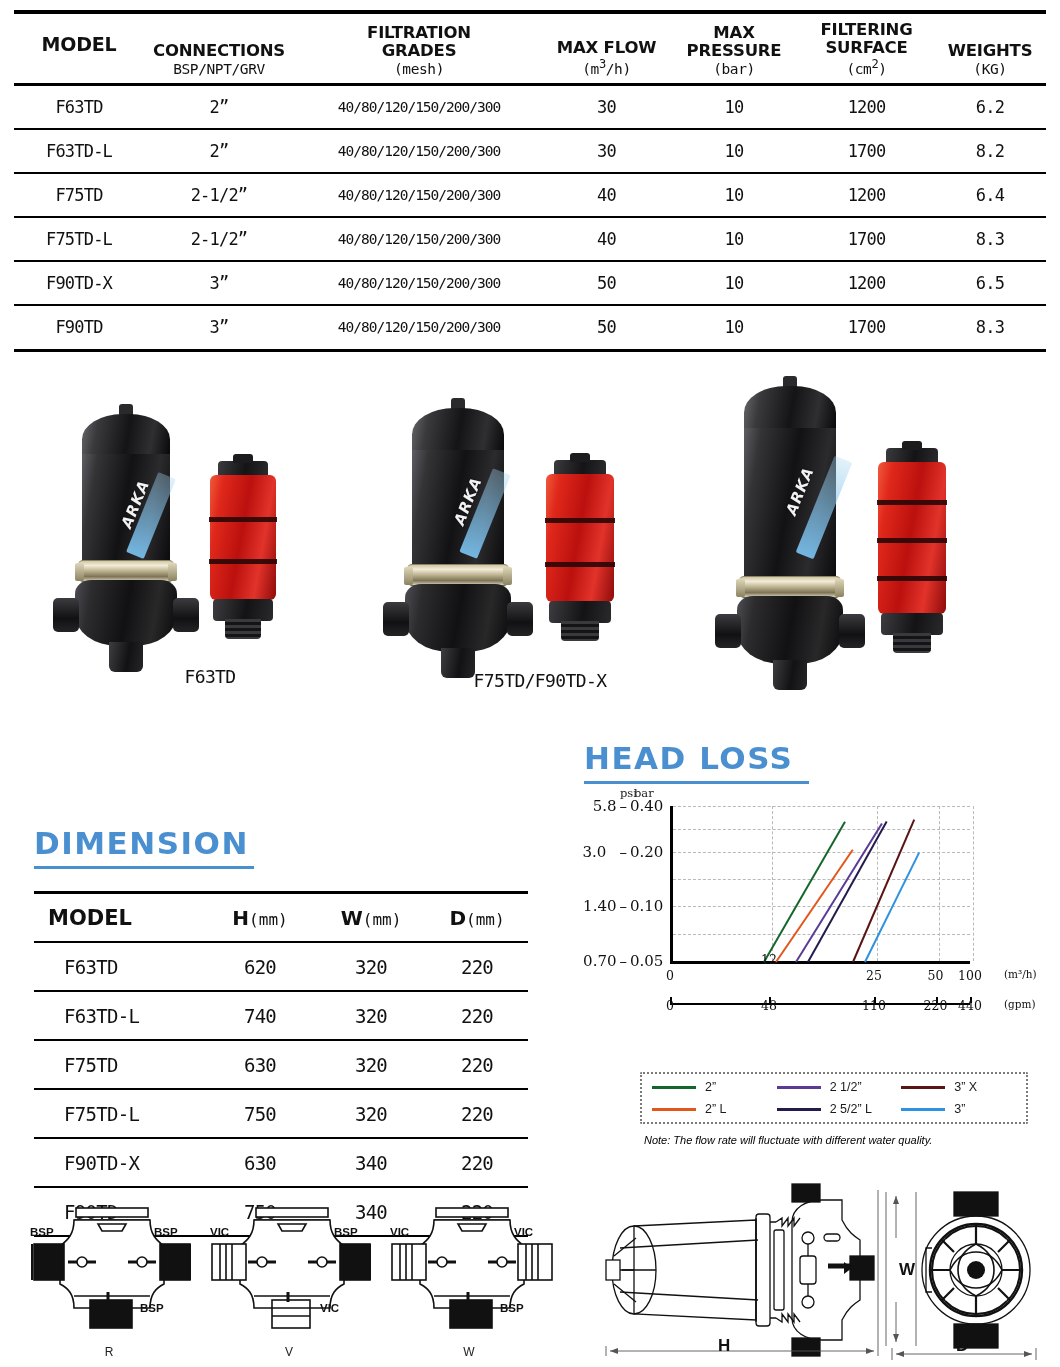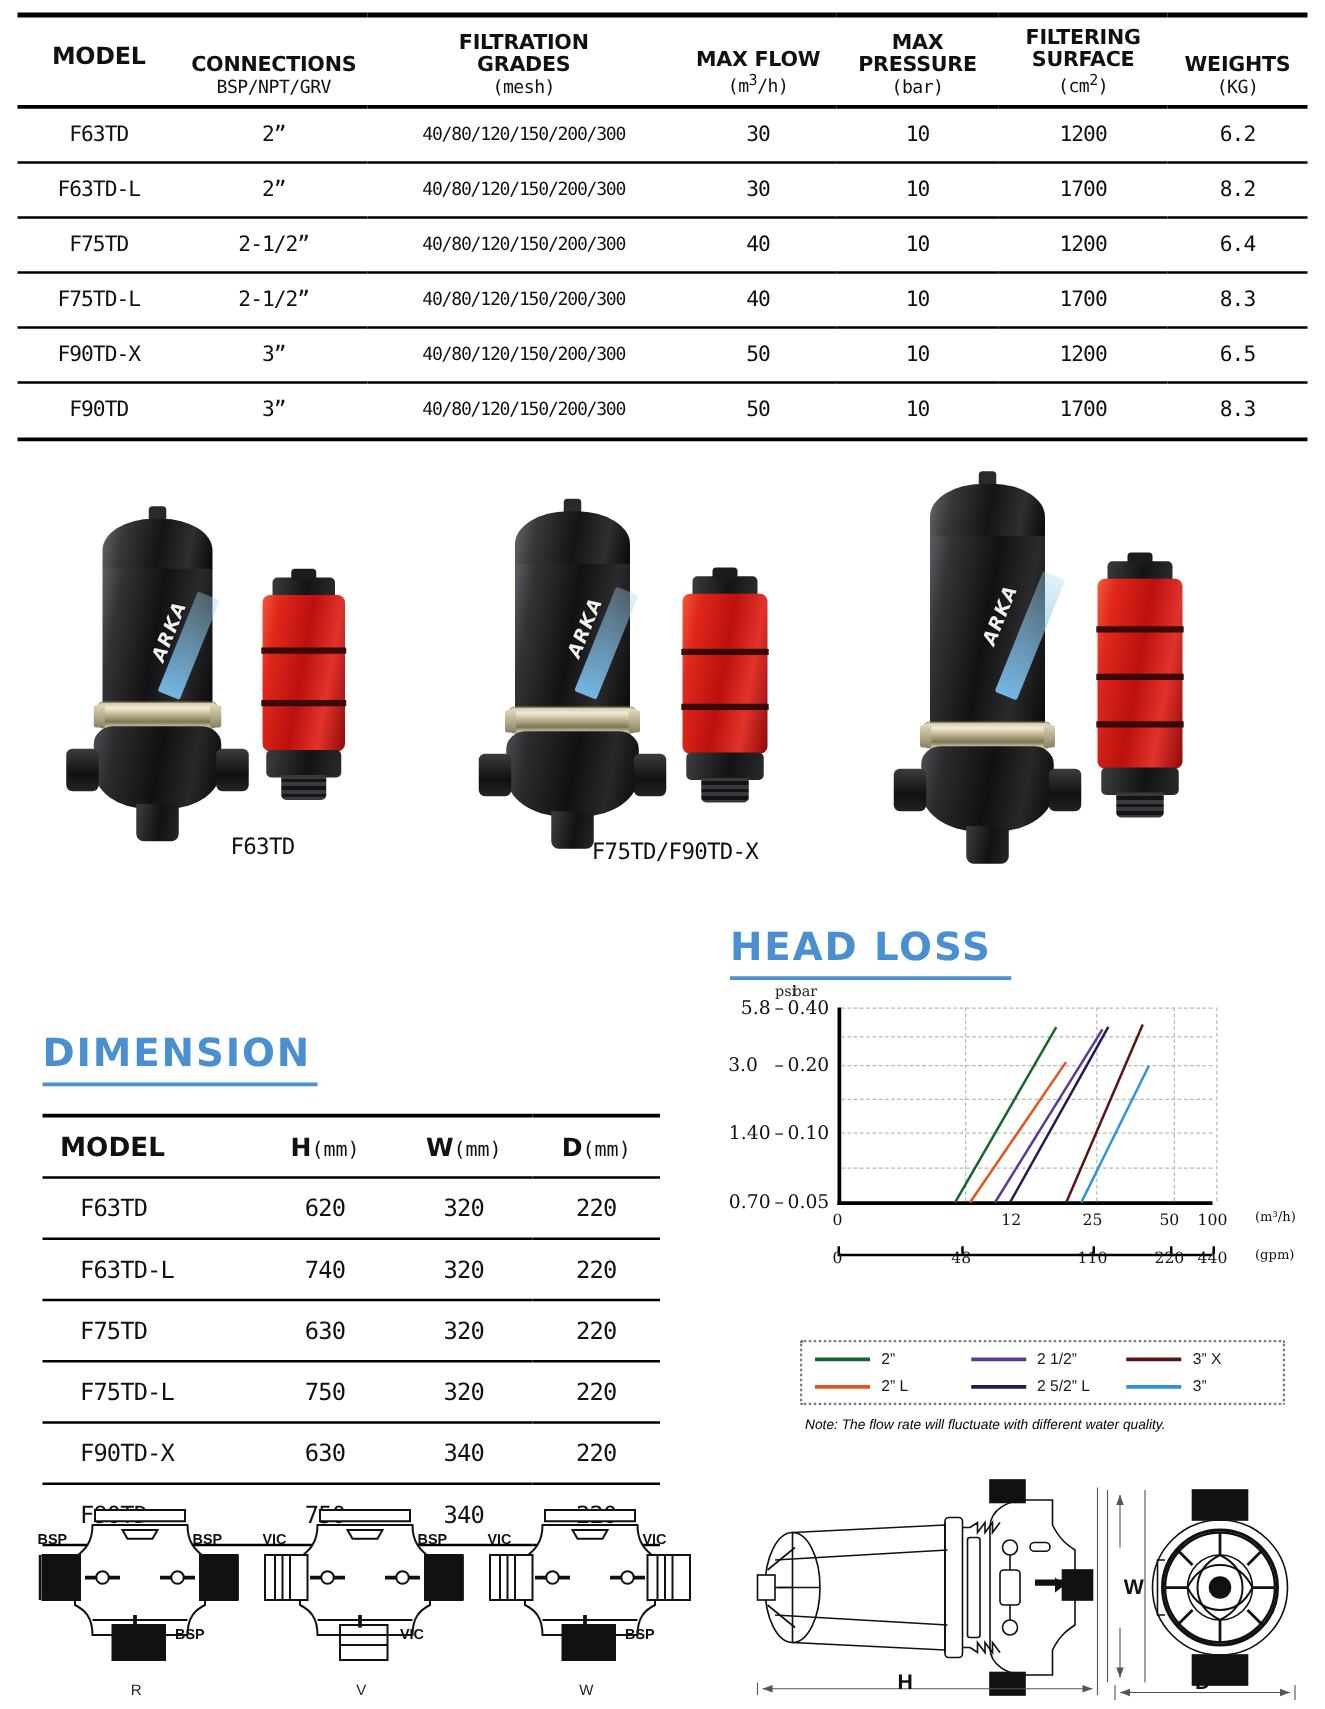--- a/index.html
+++ b/index.html
@@ -554,21 +554,21 @@
         <div class="hl-line" style="left: 103.038px; top: 155px; width: 135.959px; border-top-color: rgb(226, 86, 28); transform: rotate(-55.6418deg);"></div>
         <div class="hl-line" style="left: 123.231px; top: 155px; width: 162.511px; border-top-color: rgb(91, 58, 150); transform: rotate(-58.178deg);"></div>
         <div class="hl-line" style="left: 135.346px; top: 155px; width: 160.67px; border-top-color: rgb(35, 26, 77); transform: rotate(-60.7553deg);"></div>
         <div class="hl-line" style="left: 179.769px; top: 155px; width: 154.814px; border-top-color: rgb(90, 20, 20); transform: rotate(-66.7424deg);"></div>
         <div class="hl-line" style="left: 191.885px; top: 155px; width: 121.614px; border-top-color: rgb(46, 146, 224); transform: rotate(-63.6729deg);"></div>
       </div>
     <div class="axis-x" id="axis-x1" style="top:215px;"></div>
     <div id="x-labels-1">
         <div class="xlab" style="left: 86px; top: 180px;">0</div>
         <div class="xtickmark" style="left: 86px; top: 209px;"></div>
-        <div class="xlab" style="left: 185px; top: 180px; margin-left: 40px;">12</div>
+        <div class="xlab" style="left: 185px; top: 164px;">12</div>
         <div class="xtickmark" style="left: 185px; top: 209px;"></div>
         <div class="xlab" style="left: 290px; top: 180px;">25</div>
         <div class="xtickmark" style="left: 290px; top: 209px;"></div>
         <div class="xlab" style="left: 351.5px; top: 180px;">50</div>
         <div class="xtickmark" style="left: 351.5px; top: 209px;"></div>
         <div class="xlab" style="left: 386px; top: 180px;">100</div>
         <div class="xtickmark" style="left: 386px; top: 209px;"></div>
       </div>
     <div id="x-labels-2">
         <div class="xlab" style="left: 86px; top: 210px;">0</div>

